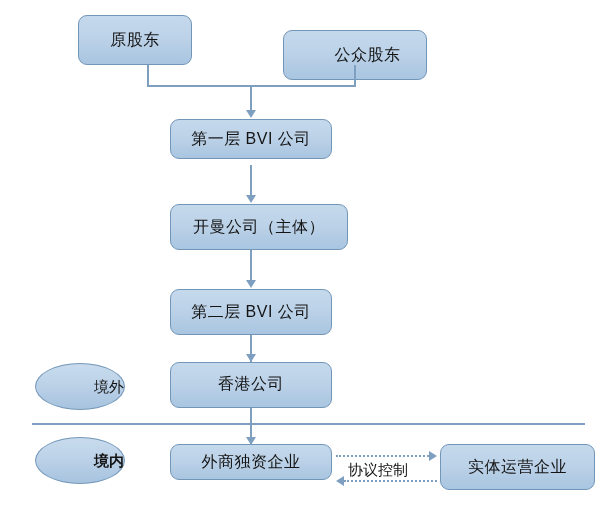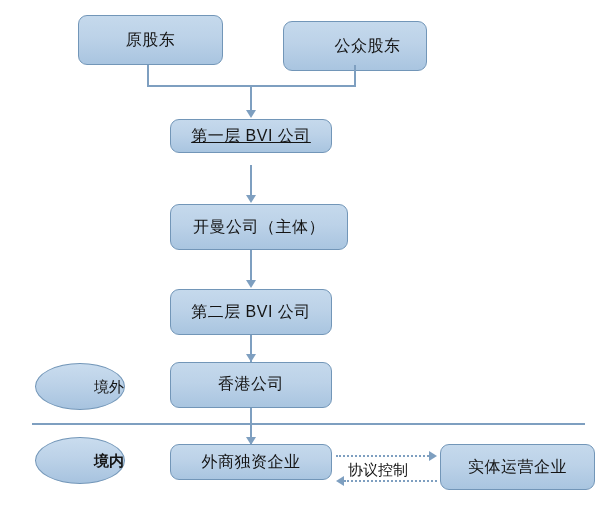--- a/index.html
+++ b/index.html
@@ -110,35 +110,35 @@
     color: #141414;
     white-space: nowrap;
     line-height: 1;
   }
 </style>
 </head>
 <body>
 
 <div id="canvas">
 
-  <div class="node" style="left:78px; top:15px; width:145px; height:50px;">
+  <div class="node" style="left:78px; top:15px; width:114px; height:50px;">
     <span>原股东</span>
   </div>
 
-  <div class="node" style="left:283px; top:21px; width:144px; height:50px;padding-left:25px;">
+  <div class="node" style="left:283px; top:30px; width:144px; height:50px;padding-left:25px;">
     <span>公众股东</span>
   </div>
 
   <div class="vline" style="left:147px; top:65px; height:21px;"></div>
   <div class="vline" style="left:354px; top:65px; height:21px;"></div>
   <div class="hline" style="left:147px; top:85px; width:209px;"></div>
   <div class="vline" style="left:250px; top:85px; height:26px;"></div>
   <div class="arrowhead-down" style="left:246px; top:110px;"></div>
 
-  <div class="node" style="left:170px; top:119px; width:162px; height:34px;text-decoration:underline;">
+  <div class="node" style="left:170px; top:119px; width:162px; height:40px;">
     <span>第一层 BVI 公司</span>
   </div>
 
   <div class="vline" style="left:250px; top:165px; height:31px;"></div>
   <div class="arrowhead-down" style="left:246px; top:195px;"></div>
 
   <div class="node" style="left:170px; top:204px; width:178px; height:46px;">
     <span>开曼公司（主体）</span>
   </div>
 

